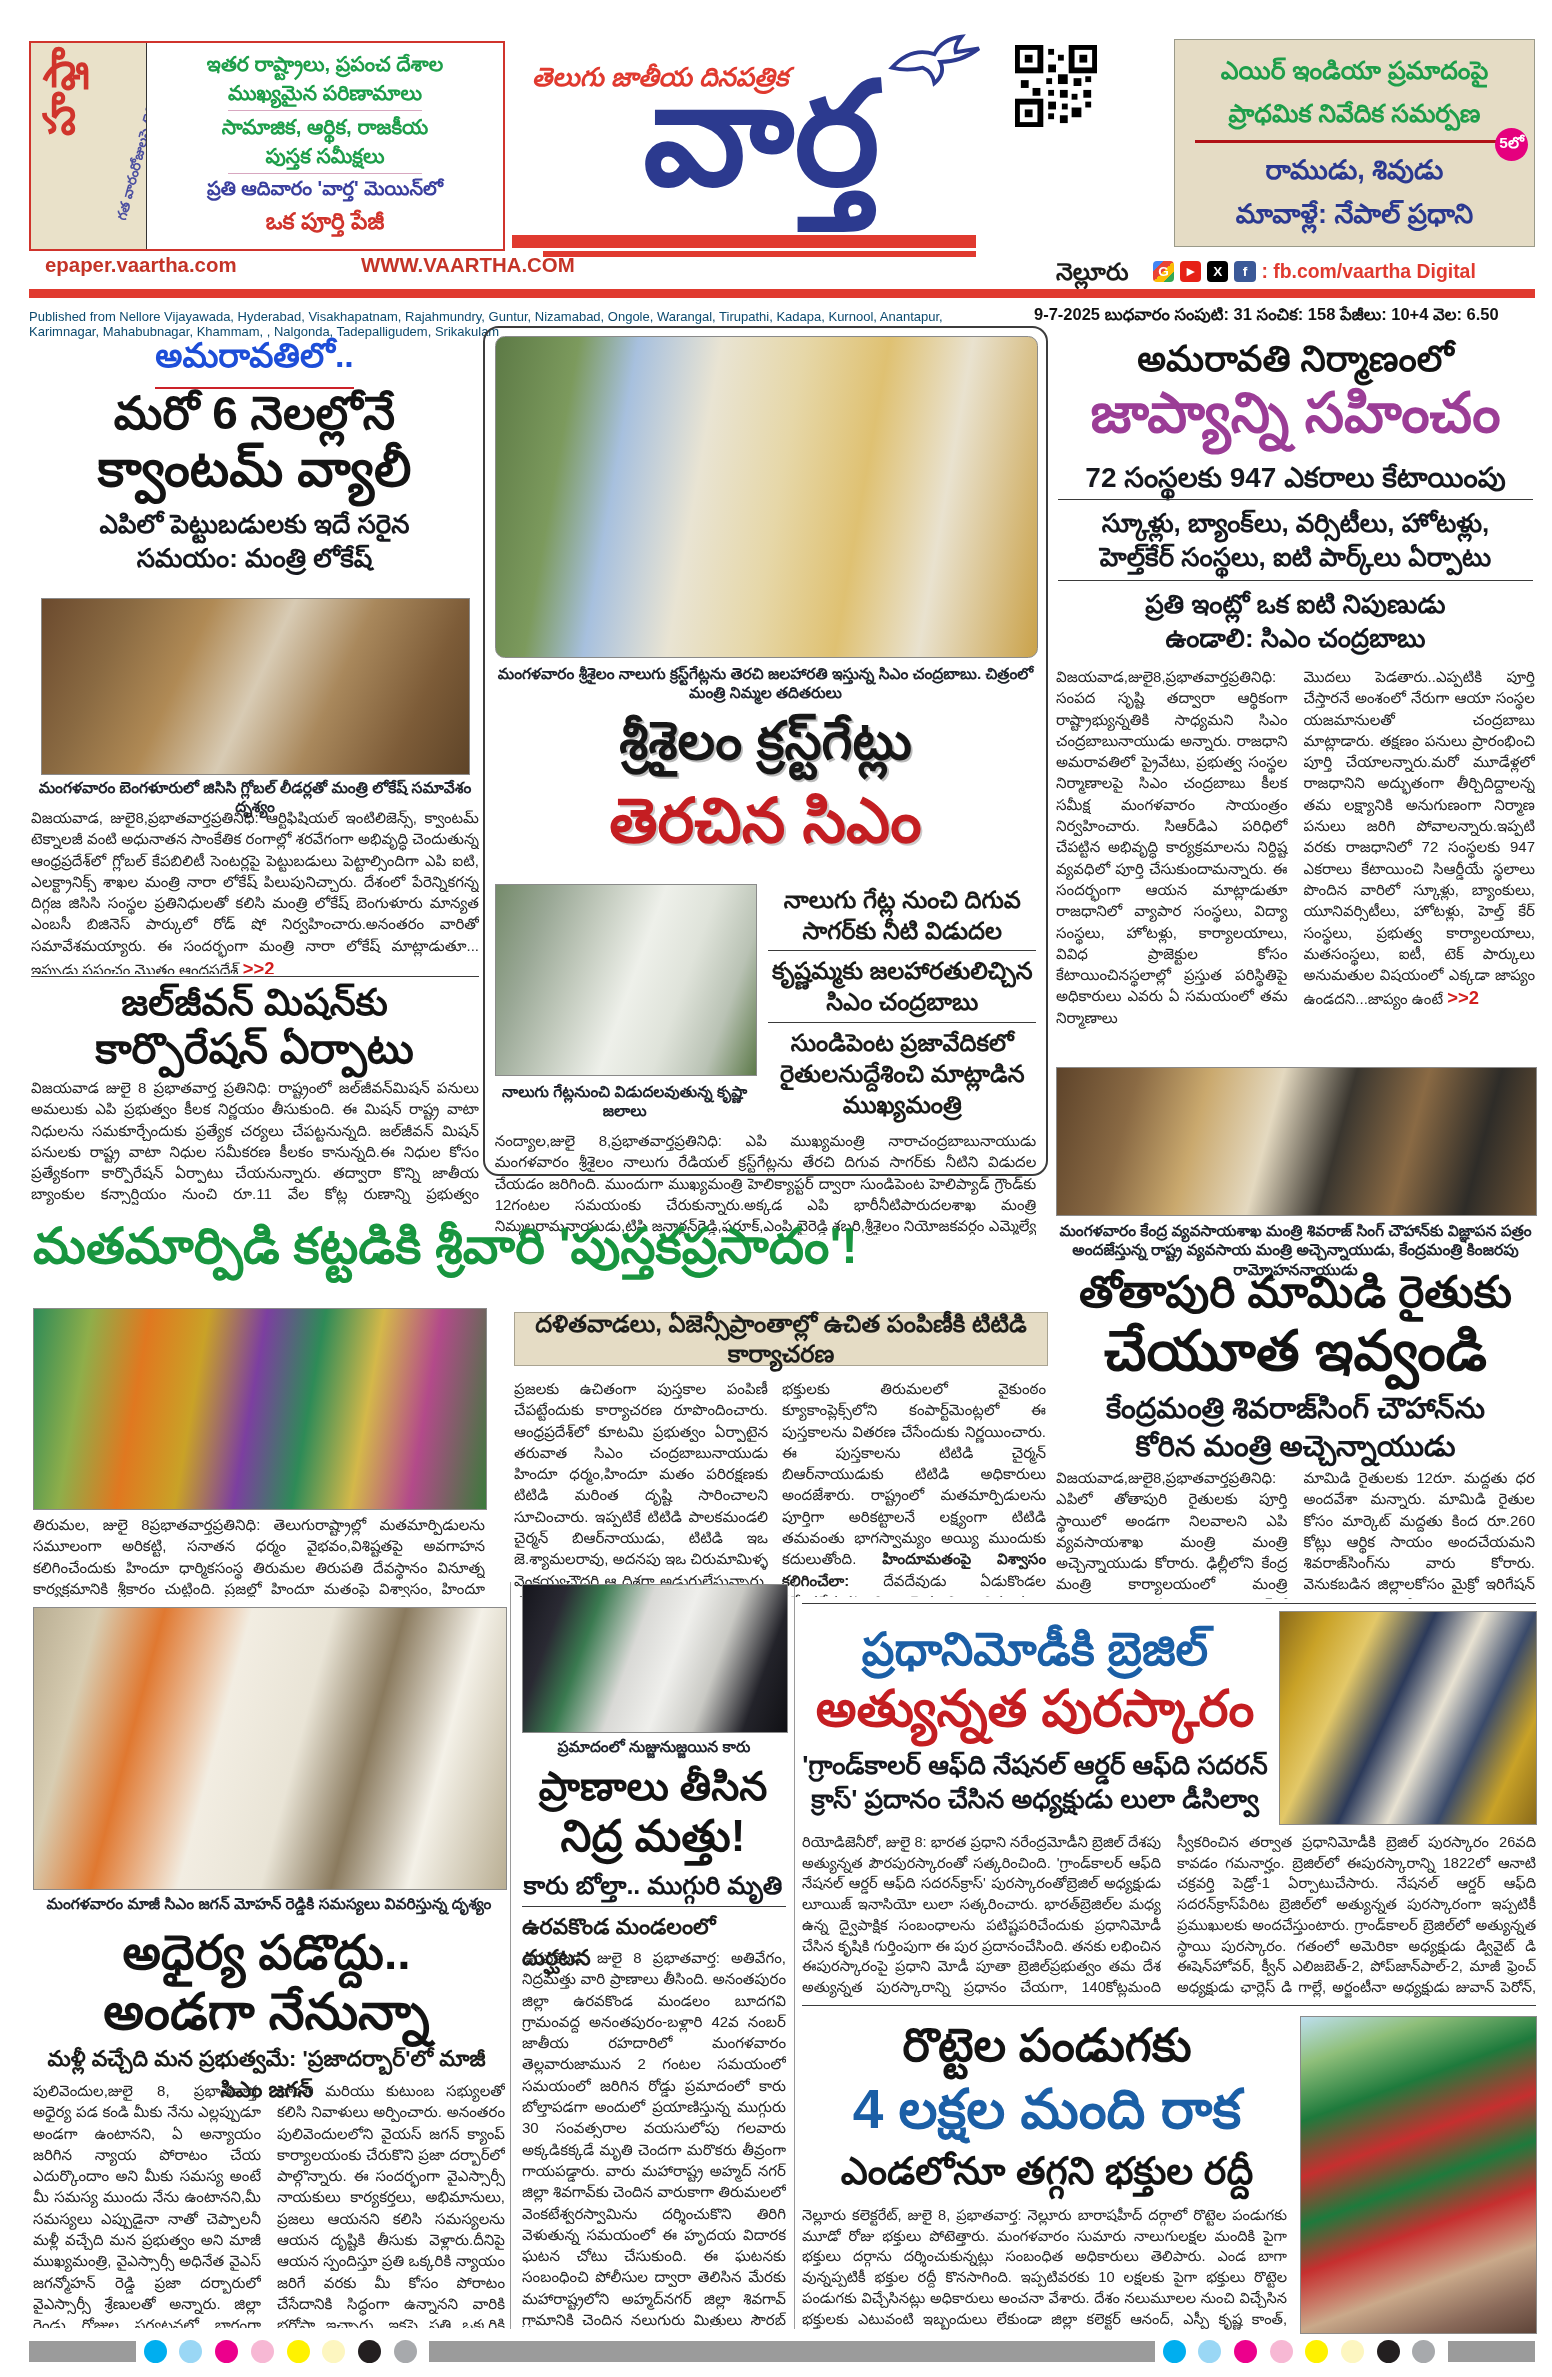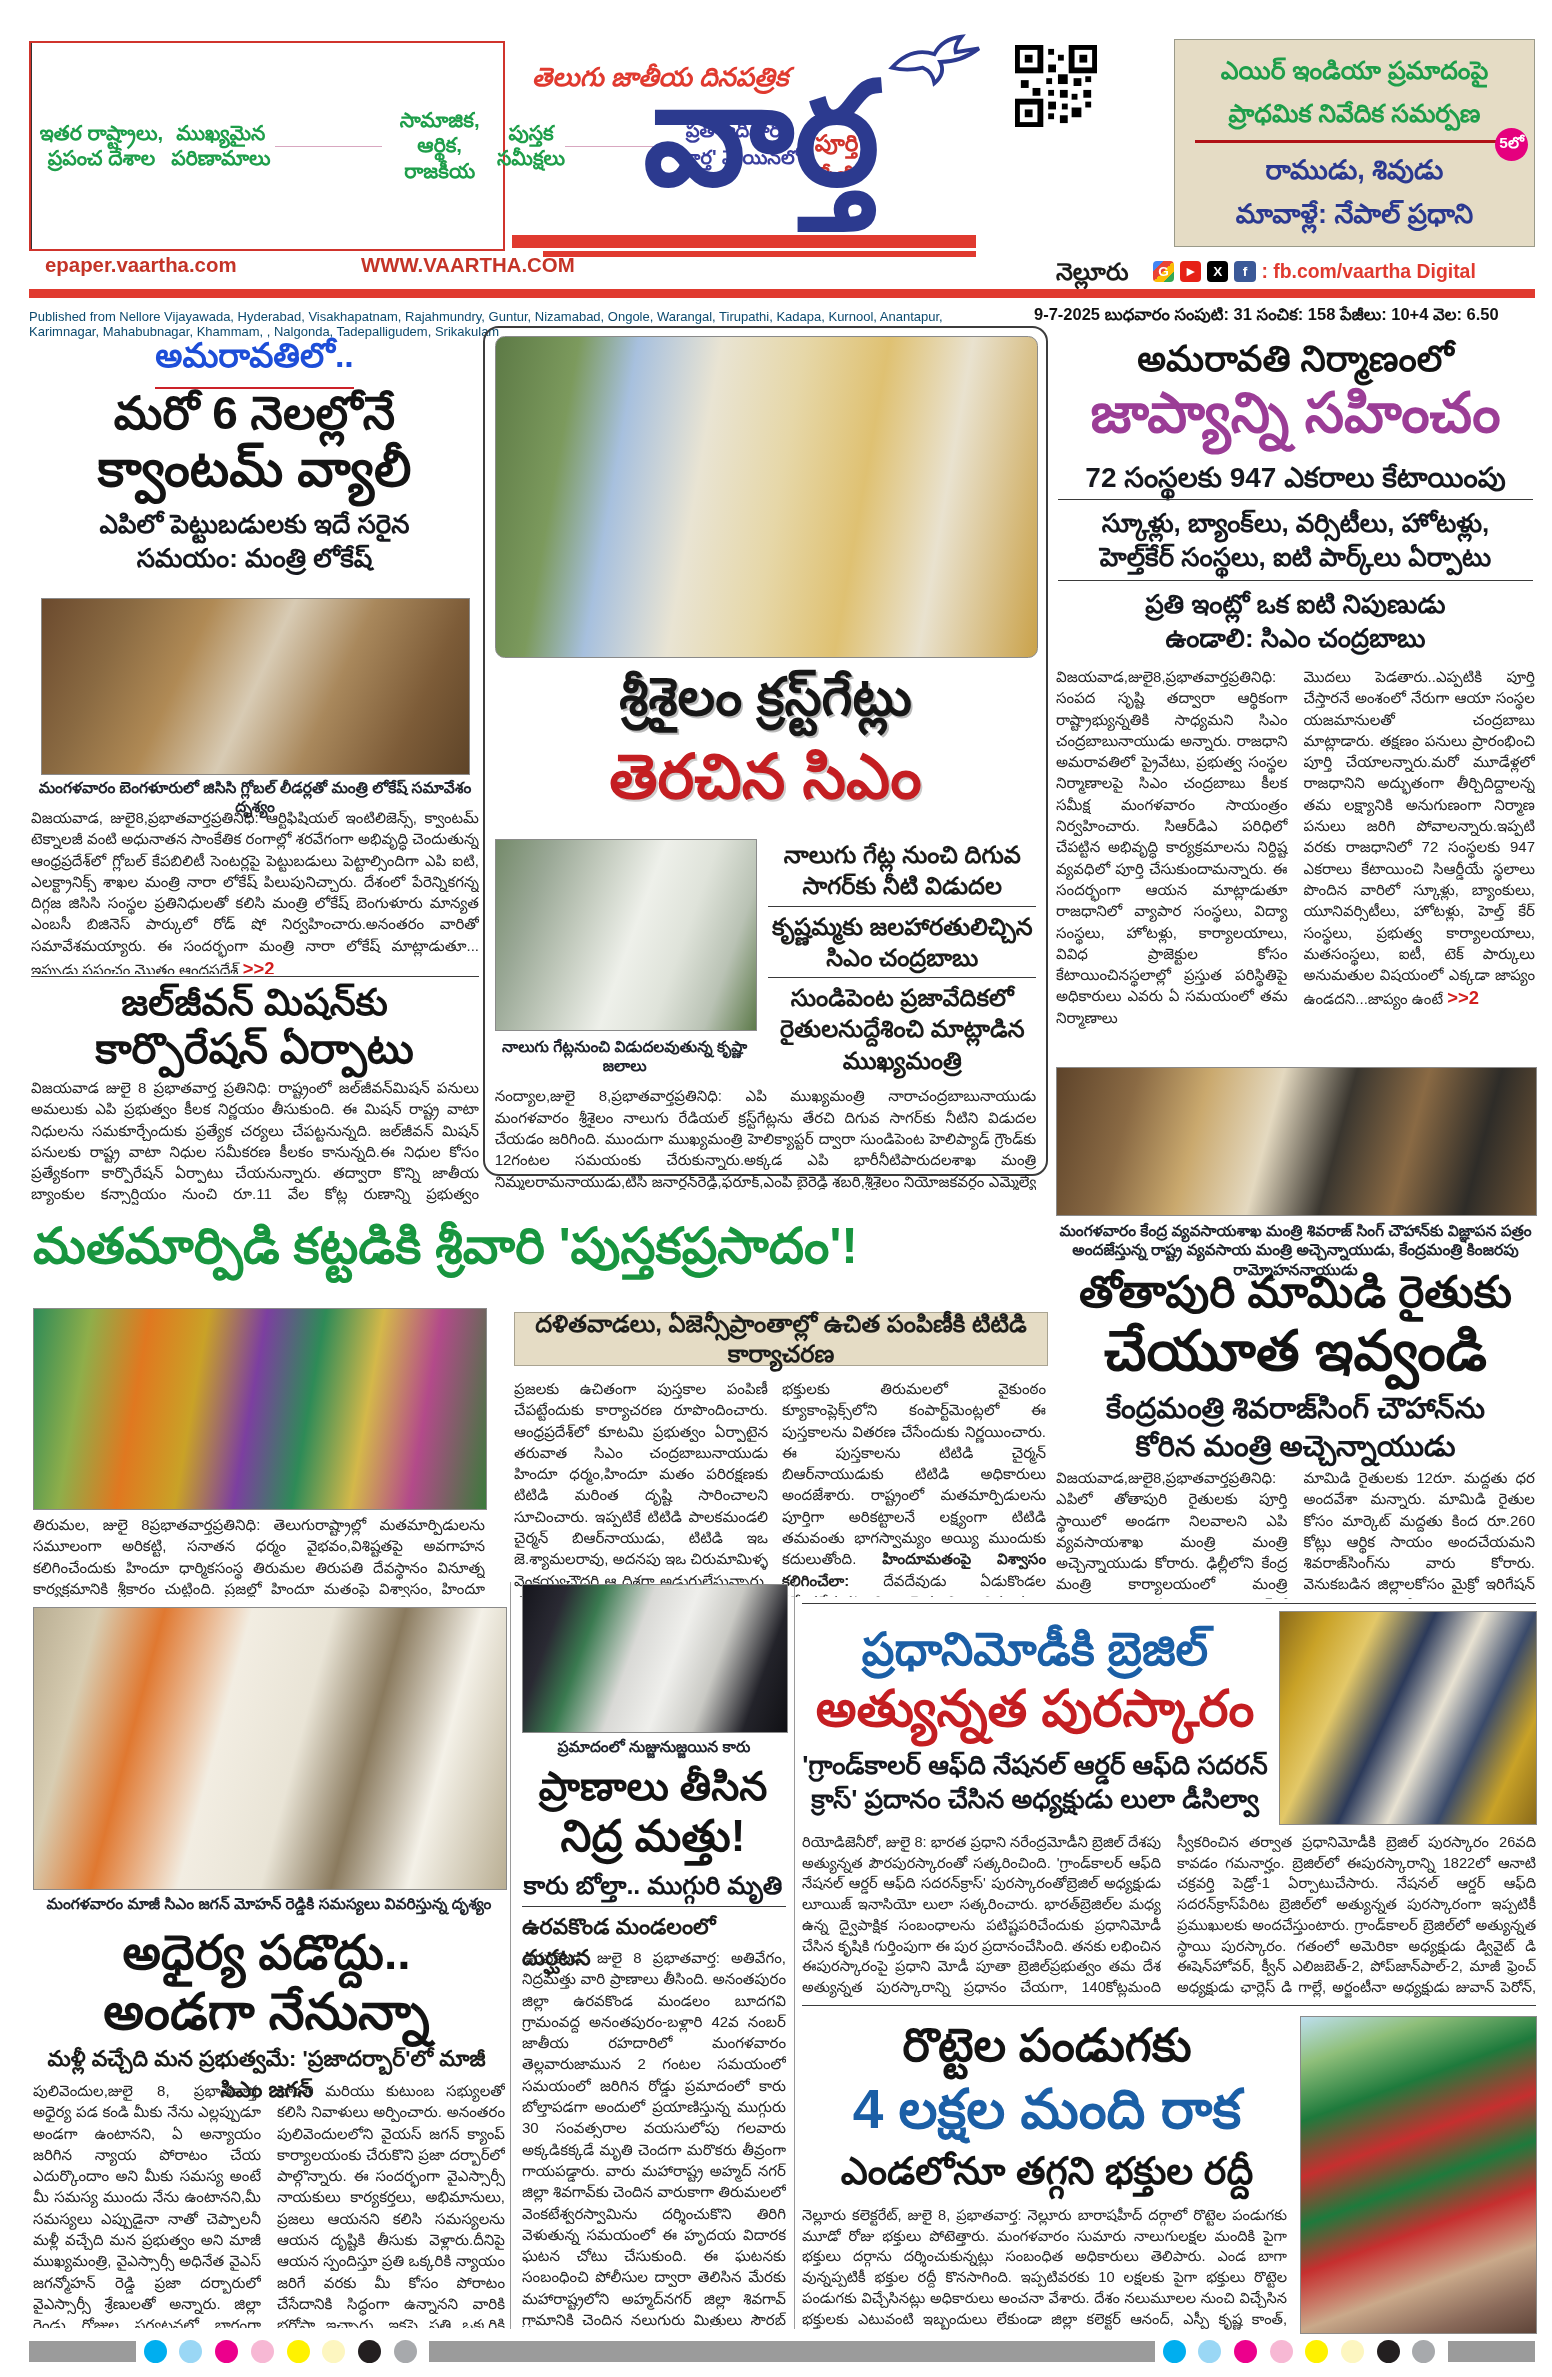--- a/index.html
+++ b/index.html
@@ -15,21 +15,21 @@
   .jump{color:#d21e1e;font-weight:bold;font-size:18.4px;}
   .hrule{border-top:1.5px solid #3a3a3a;}
   .vrule{border-left:1.5px solid #9a9a9a;}
   
   .promo{left:29px;top:41px;width:472px;height:206px;border:2.9px solid #d0342c;display:flex;background:#fff;}
   .promo-art{width:115px;background:#e9e1c9;border-right:1.9px solid #333;position:relative;overflow:hidden;}
   .promo-brand{position:absolute;left:3.9px;top:93px;transform:rotate(-90deg);transform-origin:left top;
                color:#d0342c;font-size:43px;font-weight:800;letter-spacing:1.9px;white-space:nowrap;}
   .promo-side{position:absolute;left:83px;top:175px;transform:rotate(-75deg);transform-origin:left top;
               color:#4b4fa0;font-size:13.6px;font-weight:bold;white-space:nowrap;}
-  .promo-txt{flex:1;display:flex;flex-direction:row;justify-content:space-evenly;align-items:center;padding:5.8px 3.9px;}
+  .promo-txt{flex:1;display:flex;flex-direction:column;justify-content:space-evenly;align-items:center;padding:5.8px 3.9px;}
   .promo-g{color:#1e9e4a;font-size:20.4px;font-weight:bold;line-height:1.25;}
   .promo-b{color:#3a3f9e;font-size:19.4px;font-weight:bold;}
   .promo-r{color:#d0342c;font-size:23px;font-weight:800;}
   .promo-div{width:194px;border-top:1.9px solid #d8a7c0;}
   .urls{font-size:20.4px;font-weight:800;color:#c43427;}
   .tagline{left:532px;top:62px;width:408px;color:#e03a2f;font-size:26px;font-weight:bold;font-style:italic;}
   .logo{left:505px;top:56px;width:475px;font-size:144px;line-height:1.1;font-weight:800;color:#2c3a8f;text-align:center;margin-left:19px;}
   .logo-rule1{left:512px;top:235px;width:464px;height:12.6px;background:#e03a2f;}
   .logo-rule2{left:543px;top:251px;width:433px;height:5.8px;background:#e03a2f;}
   .qr{left:1015px;top:45px;width:82px;height:82px;}
@@ -184,20 +184,21 @@
     <div class="abs ctr h-black" style="left:29px;top:1025px;width:451px;font-size:42px;">కార్పొరేషన్ ఏర్పాటు</div>
     <div class="abs body jst" style="left:31px;top:1077px;width:448px;height:128px;">
       <span>విజయవాడ జులై 8 ప్రభాతవార్త ప్రతినిధి: రాష్ట్రంలో జల్‌జీవన్‌మిషన్ పనులు అమలుకు ఎపి ప్రభుత్వం కీలక నిర్ణయం తీసుకుంది. ఈ మిషన్ రాష్ట్ర వాటా నిధులను సమకూర్చేందుకు ప్రత్యేక చర్యలు చేపట్టనున్నది. జల్‌జీవన్ మిషన్ పనులకు రాష్ట్ర వాటా నిధుల సమీకరణ కీలకం కానున్నది.ఈ నిధుల కోసం ప్రత్యేకంగా కార్పొరేషన్ ఏర్పాటు చేయనున్నారు. తద్వారా కొన్ని జాతీయ బ్యాంకుల కన్సార్షియం నుంచి రూ.11 వేల కోట్ల రుణాన్ని ప్రభుత్వం సేకరించనుంది. గ్రామీణాభివృద్ధి శాఖాధికారులు అందించిన సమాచారాన్ని అందుకు సంబంధించిన ప్రతిపాదనలను బుధవారం జరగనున్న మంత్రివర్గ సమావేశంలో ఆమోదం కోసం పెట్టనున్నారు. కూటమి ప్రభుత్వం</span>
       
     </div>
   </section>
 
   <section class="abs card">
     <div class="photo" style="width:541px;height:320px;border-radius:9.7px;
          background:linear-gradient(100deg,#5d7a46 0%,#7c9a5d 14%,#a7c0de 24%,#e9e4d3 38%,#e6d7a8 52%,#dfc172 66%,#e9e2cf 80%,#caa24a 100%);"></div>
+    <div class="caption ctr" style="margin-top:5.8px;">మంగళవారం శ్రీశైలం నాలుగు క్రస్ట్‌గేట్లను తెరచి జలహారతి ఇస్తున్న సిఎం చంద్రబాబు. చిత్రంలో మంత్రి నిమ్మల తదితరులు</div>
     <div class="ctr shadow-head" style="margin-top:7.8px;">శ్రీశైలం క్రస్ట్‌గేట్లు</div>
     <div class="ctr red-head">తెరచిన సిఎం</div>
     <div style="display:flex;gap:13.6px;margin-top:11.6px;">
       <div style="width:260px;">
         <div class="photo" style="width:260px;height:190px;
              background:linear-gradient(110deg,#748a6a 0%,#9aa896 18%,#c2cabd 34%,#eef0ea 52%,#dfe3da 68%,#b9c2b4 84%,#5d7a4a 100%);"></div>
         <div class="caption ctr" style="margin-top:5.8px;">నాలుగు గేట్లనుంచి విడుదలవుతున్న కృష్ణా జలాలు</div>
       </div>
       <div style="flex:1;display:flex;flex-direction:column;justify-content:space-between;">
         <div class="center-sub">నాలుగు గేట్ల నుంచి దిగువ సాగర్‌కు నీటి విడుదల</div>

